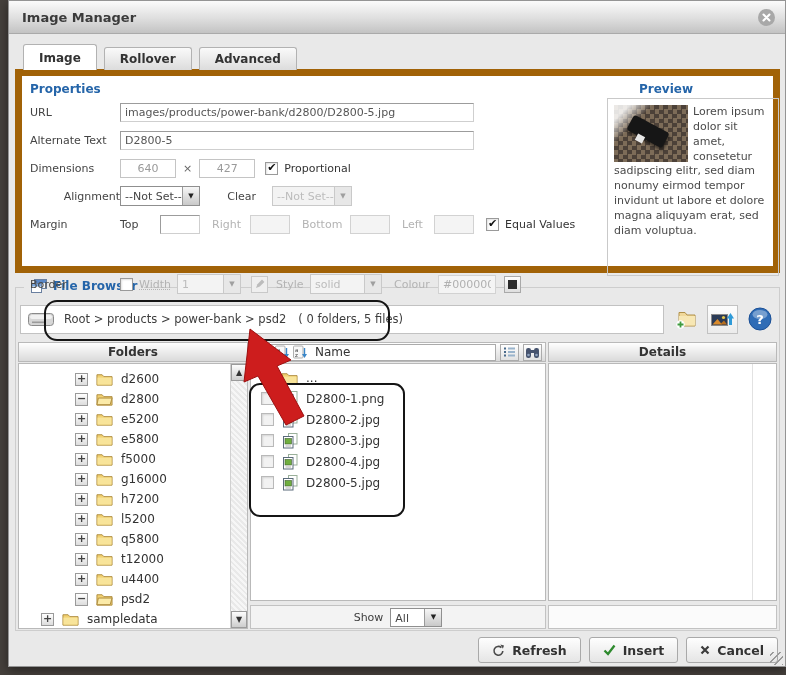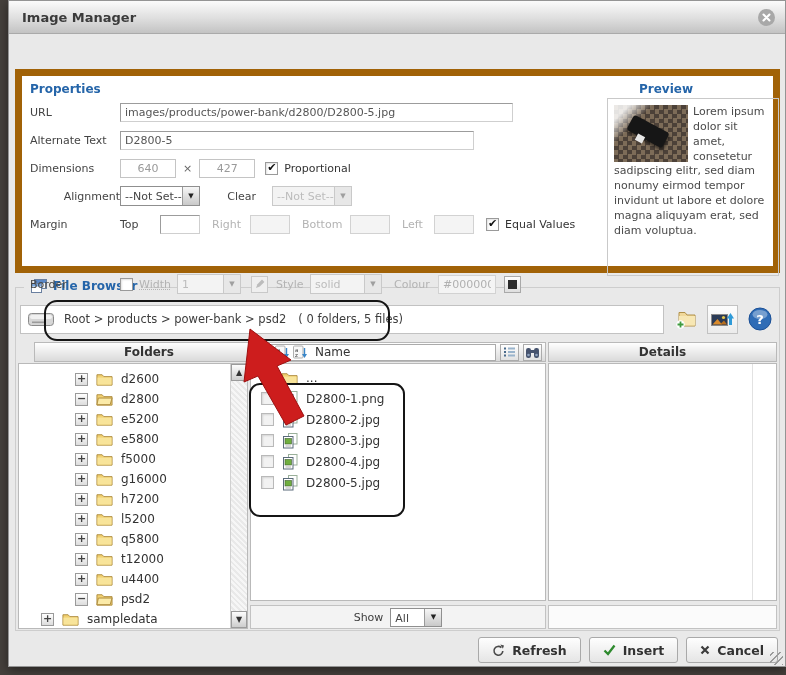--- a/index.html
+++ b/index.html
@@ -61,21 +61,21 @@
   .fbtoolbar { position:absolute; left:4px; top:16px; right:4px; height:30px; display:flex; align-items:center; }
   .crumbbar { flex:1; height:29px; border:1px solid #c2c2c2; background:#fff; display:flex; align-items:center; padding:0 7px; }
   .crumb-path { margin-left:10px; color:#3d3d3d; font-size:11.5px; }
   .crumb-count { margin-left:12px; color:#3d3d3d; font-size:11.5px; }
   .iconbtn { width:31px; height:29px; border:1px solid #c2c2c2; background:linear-gradient(#fdfdfd,#ebebeb);
              display:flex; align-items:center; justify-content:center; margin-left:6px; cursor:pointer; }
   .iconbtn.noborder { border:none; background:none; }
   .hcell { position:absolute; top:54px; height:20px; background:linear-gradient(#fefefe,#dadada);
            border:1px solid #b9b9b9; display:flex; align-items:center; justify-content:center;
            font-weight:bold; font-size:12px; color:#333; }
-  .c-folders { left:18px; width:230px; } .c-name { left:234px; width:296px; } .c-details { left:532px; width:229px; }
+  .c-folders { left:2px; width:230px; } .c-name { left:234px; width:296px; } .c-details { left:532px; width:229px; }
   .namefield { flex:1; height:17px; border:1px solid #ababab; background:#fff; display:flex; align-items:center;
                gap:4px; padding:0 3px; font-weight:normal; }
   .minibtn { width:19px; height:17px; border:1px solid #ababab; background:linear-gradient(#fff,#e2e2e2);
              margin-left:4px; display:flex; align-items:center; justify-content:center; cursor:pointer; }
   .treepanel { position:absolute; left:2px; top:75px; width:230px; height:266px; background:#fff;
                border:1px solid #b9b9b9; padding-top:5px; overflow:hidden; }
   .filespanel { position:absolute; left:234px; top:75px; width:296px; height:238px; background:#fff;
                 border:1px solid #b9b9b9; padding-top:3px; overflow:hidden; }
   .detailspanel { position:absolute; left:532px; top:75px; width:229px; height:238px; background:#fff; border:1px solid #b9b9b9; }
   .det-div { position:absolute; right:23px; top:0; bottom:0; width:1px; background:#e2e2e2; }
@@ -117,27 +117,32 @@
 
     <div class="titlebar">
       <span class="title">Image Manager</span>
       <span class="closebtn">
         <svg width="9" height="9" viewBox="0 0 9 9">
           <path d="M1.5 1.5 L7.5 7.5 M7.5 1.5 L1.5 7.5" stroke="#fff" stroke-width="2.1" stroke-linecap="round"></path>
         </svg>
       </span>
     </div>
 
+    <div class="tabs" id="tabs">
+        <div class="tab active">Image</div>
+        <div class="tab ">Rollover</div>
+        <div class="tab ">Advanced</div>
+      </div>
 
     <div class="panel">
       <span class="h-blue" style="position:absolute;left:8px;top:6px;">Properties</span>
 
       <div class="prow" style="top:26px;">
         <span class="plabel">URL</span>
-        <input class="tinput" style="width: 393px;" value="images/products/power-bank/d2800/D2800-5.jpg">
+        <input class="tinput" style="width: 354px;" value="images/products/power-bank/d2800/D2800-5.jpg">
       </div>
 
       <div class="prow" style="top:54px;">
         <span class="plabel">Alternate Text</span>
         <input class="tinput" style="width: 354px;" value="D2800-5">
       </div>
 
       <div class="prow" style="top:82px;">
         <span class="plabel">Dimensions</span>
         <input class="tinput dim" value="640" style="">

